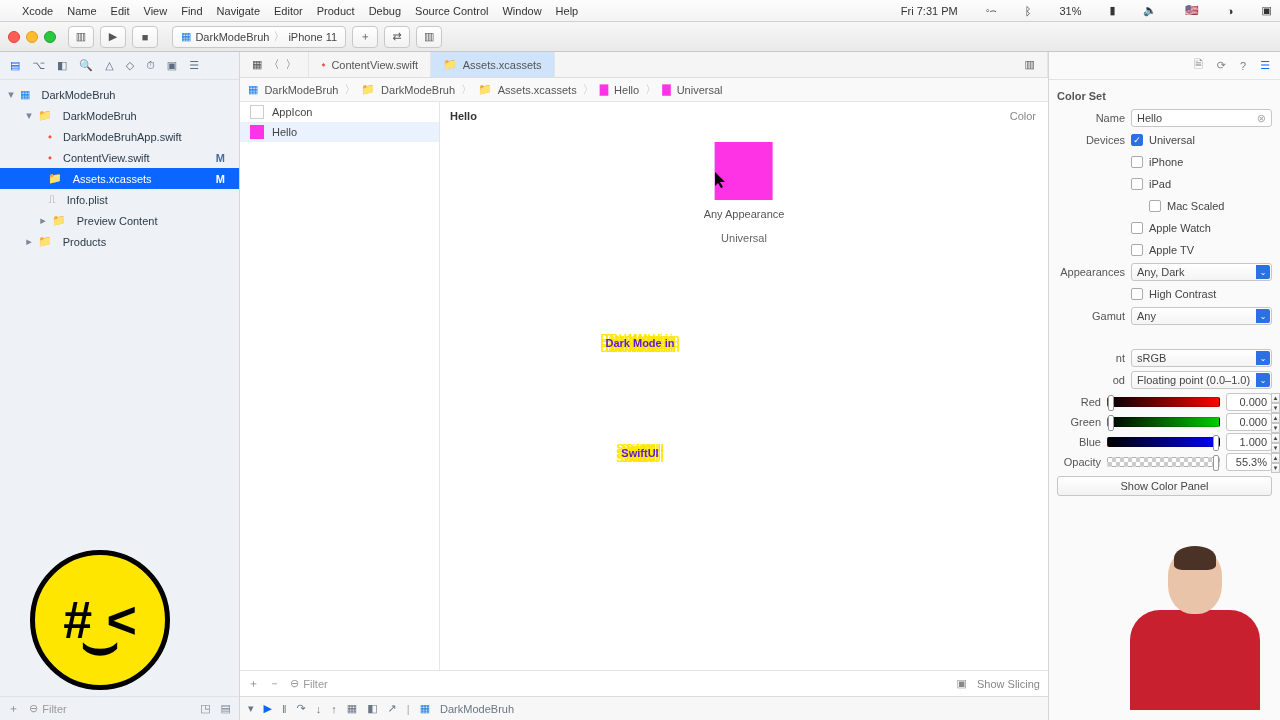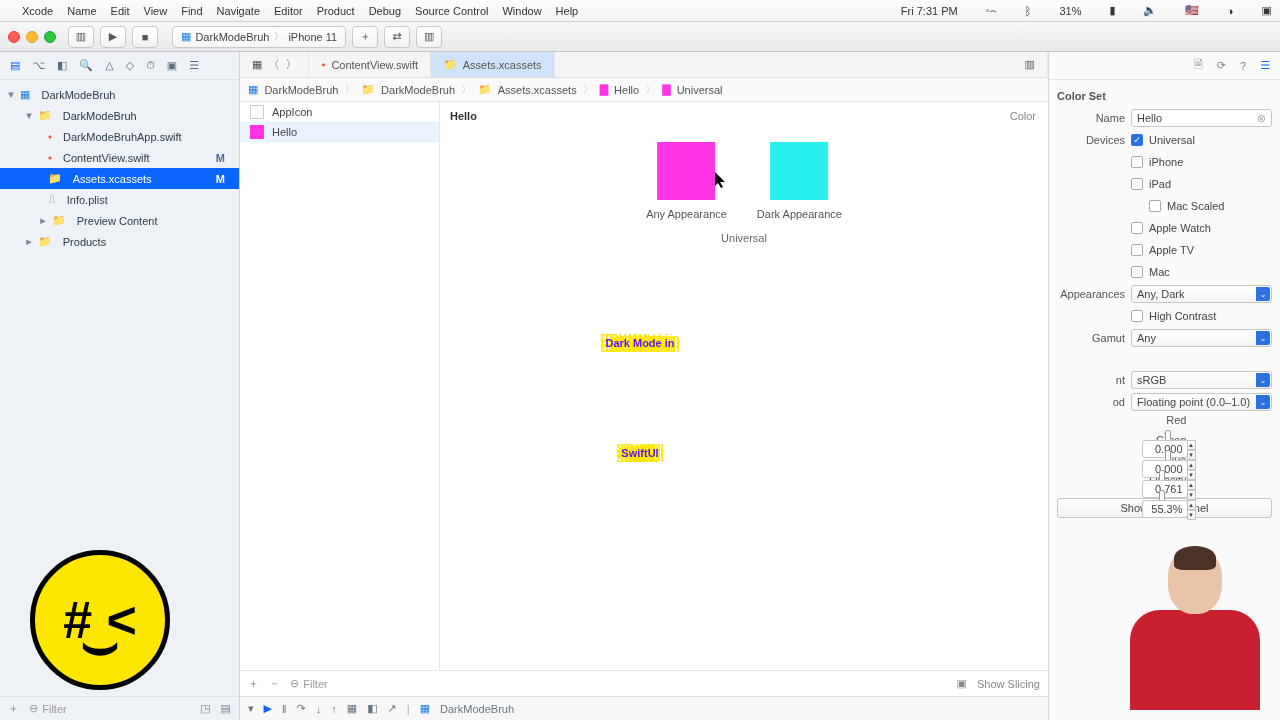--- a/index.html
+++ b/index.html
@@ -69,21 +69,21 @@
 .formrow{display:flex;align-items:center;height:20px;margin-bottom:2px;}
 .formrow .lab{width:74px;text-align:right;padding-right:6px;color:#555;}
 .formrow .val{flex:1;}
 .select{height:18px;border:1px solid #c6c6c6;border-radius:3px;background:linear-gradient(#fff,#f4f4f4);display:flex;align-items:center;padding:0 5px;position:relative;}
 .select .car{position:absolute;right:1px;top:1px;bottom:1px;width:14px;background:#2b71e3;border-radius:0 2px 2px 0;display:flex;align-items:center;justify-content:center;color:#fff;font-size:8px;}
 .txtfield{height:18px;border:1px solid #c6c6c6;border-radius:3px;background:#fff;display:flex;align-items:center;padding:0 5px;}
 .check{display:flex;align-items:center;gap:6px;height:18px;}
 .check .cb{width:12px;height:12px;border:1px solid #aaa;border-radius:2px;background:#fff;display:flex;align-items:center;justify-content:center;font-size:9px;color:#fff;}
 .check .cb.on{background:#2b71e3;border-color:#2b71e3;}
 .btnwide{height:20px;border:1px solid #c6c6c6;border-radius:3px;background:linear-gradient(#fff,#f2f2f2);display:flex;align-items:center;justify-content:center;margin:4px 0;}
-.slider-row{display:flex;align-items:center;height:20px;gap:6px;flex-direction:column;}
+.slider-row{display:flex;align-items:center;height:20px;gap:6px;}
 .slider-row .lab{width:44px;text-align:right;color:#555;}
 .slider-row .track{flex:1;height:10px;border-radius:2px;position:relative;border:1px solid rgba(0,0,0,.15);}
 .slider-row .thumb{position:absolute;top:-3px;width:6px;height:16px;background:#fff;border:1px solid #999;border-radius:2px;}
 .slider-row .num{width:46px;}
 .numbox{height:18px;border:1px solid #c6c6c6;border-radius:3px;background:#fff;display:flex;align-items:center;justify-content:flex-end;padding:0 4px;position:relative;}
 .numbox .step{position:absolute;right:-9px;top:-1px;width:9px;height:20px;display:flex;flex-direction:column;}
 .numbox .step div{flex:1;border:1px solid #c6c6c6;background:linear-gradient(#fff,#eee);font-size:7px;display:flex;align-items:center;justify-content:center;}
 
 
 .debugbar{height:24px;border-top:1px solid #ddd;background:#f7f7f7;display:flex;align-items:center;gap:10px;padding:0 8px;color:#6a7684;}
@@ -228,24 +228,20 @@
           </div>
       </div>
       <div class="assetcanvas">
         <div class="hdr">Hello</div>
         <div class="colorlbl">Color</div>
         <div class="wells">
           <div class="well">
             <div class="box" style="background:#ff33e6"></div>
             <div class="lab">Any Appearance</div>
           </div>
-          <div class="well">
-            <div class="box" style="background:#2bf0f0"></div>
-            <div class="lab">Dark Appearance</div>
-          </div>
         </div>
         <div class="unilabel">Universal</div>
         <svg style="position:absolute;left:275px;top:70px" width="12" height="16">
             <path d="M0 0 L0 14 L3 11 L6 16 L8 15 L5 10 L10 10 Z" fill="#000"></path>
           </svg>
       </div>
     </div>
     <div class="assetfoot">
       <span>＋</span>
       <span>－</span>
@@ -337,29 +333,20 @@
         </div>
       <div class="formrow">
           <div class="lab"></div>
           <div class="val">
             <div class="check">
               <div class="cb"></div>
               <span>Apple TV</span>
             </div>
           </div>
         </div>
-      <div class="formrow">
-          <div class="lab"></div>
-          <div class="val">
-            <div class="check">
-              <div class="cb"></div>
-              <span>Mac</span>
-            </div>
-          </div>
-        </div>
 
       <div class="formrow">
           <div class="lab">Appearances</div>
           <div class="val">
             <div class="select">
               <span>Any, Dark</span>
               <div class="car">⌄</div>
             </div>
           </div>
         </div>
@@ -433,21 +420,21 @@
             </div>
           </div>
         </div>
       <div class="slider-row">
           <div class="lab">Blue</div>
           <div class="track" style="background:linear-gradient(90deg,#000,#00f)">
             <div class="thumb" style="right:0"></div>
           </div>
           <div class="num">
             <div class="numbox">
-              <span>0.761</span>
+              <span>1.000</span>
               <div class="step">
                 <div>▴</div>
                 <div>▾</div>
               </div>
             </div>
           </div>
         </div>
       <div class="slider-row">
           <div class="lab">Opacity</div>
           <div class="track" style="background:repeating-conic-gradient(#ccc 0 25%,#fff 0 50%) 0/8px 8px">

